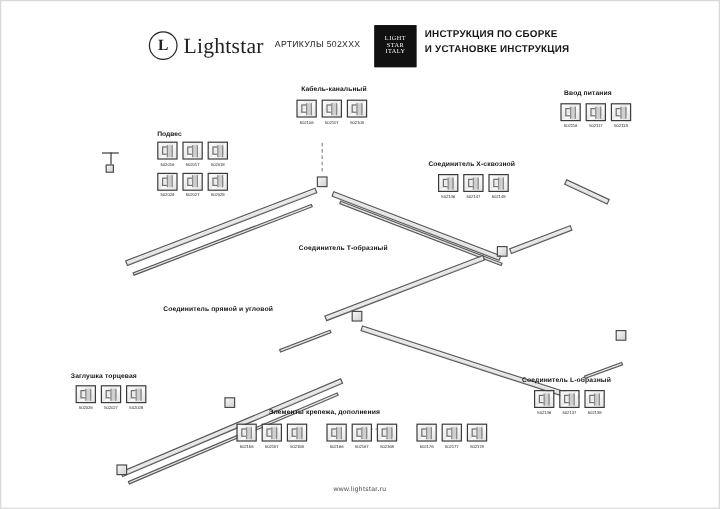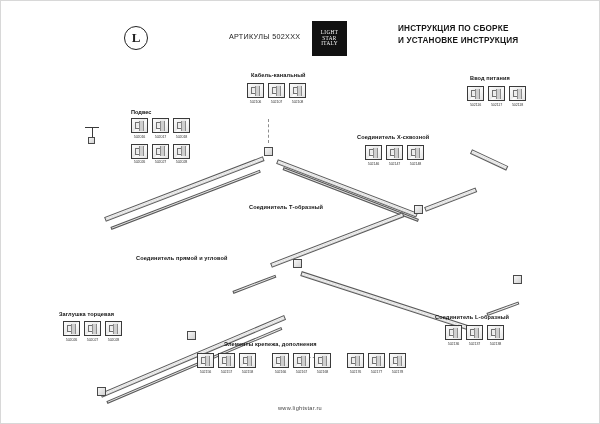--- a/index.html
+++ b/index.html
@@ -41,21 +41,21 @@
   }
   .logo-box{
     position:absolute;left:311px;top:20px;width:33px;height:33px;
     border:1px solid #111;background:#111;color:#fff;
     display:flex;flex-direction:column;align-items:center;justify-content:center;
     line-height:1.05;
   }
   .logo-box span{font-size:5.2px;letter-spacing:.4px;font-family:"Liberation Serif",serif;}
   .head-title{
     position:absolute;left:353px;top:22px;width:190px;
-    font-size:8.2px;font-weight:bold;line-height:1.5;letter-spacing:.2px;color:#161616;margin-left:44px;
+    font-size:8.2px;font-weight:bold;line-height:1.5;letter-spacing:.2px;color:#161616;
   }
 
   
   .sec-label{
     position:absolute;
     font-size:5.6px;font-weight:bold;color:#111;
     letter-spacing:.1px;white-space:nowrap;
   }
 
   
@@ -122,20 +122,21 @@
     font-size:5.6px;color:#444;letter-spacing:.3px;
   }
 </style>
 </head>
 <body>
 
 <div id="page">
 
   <div class="brand">
     <div class="brand-mark">L</div>
+    <div class="brand-word">Lightstar</div>
   </div>
 
   <div class="art-code">АРТИКУЛЫ 502XXX</div>
 
   <div class="logo-box">
     <span>LIGHT</span>
     <span>STAR</span>
     <span>ITALY</span>
   </div>
 

